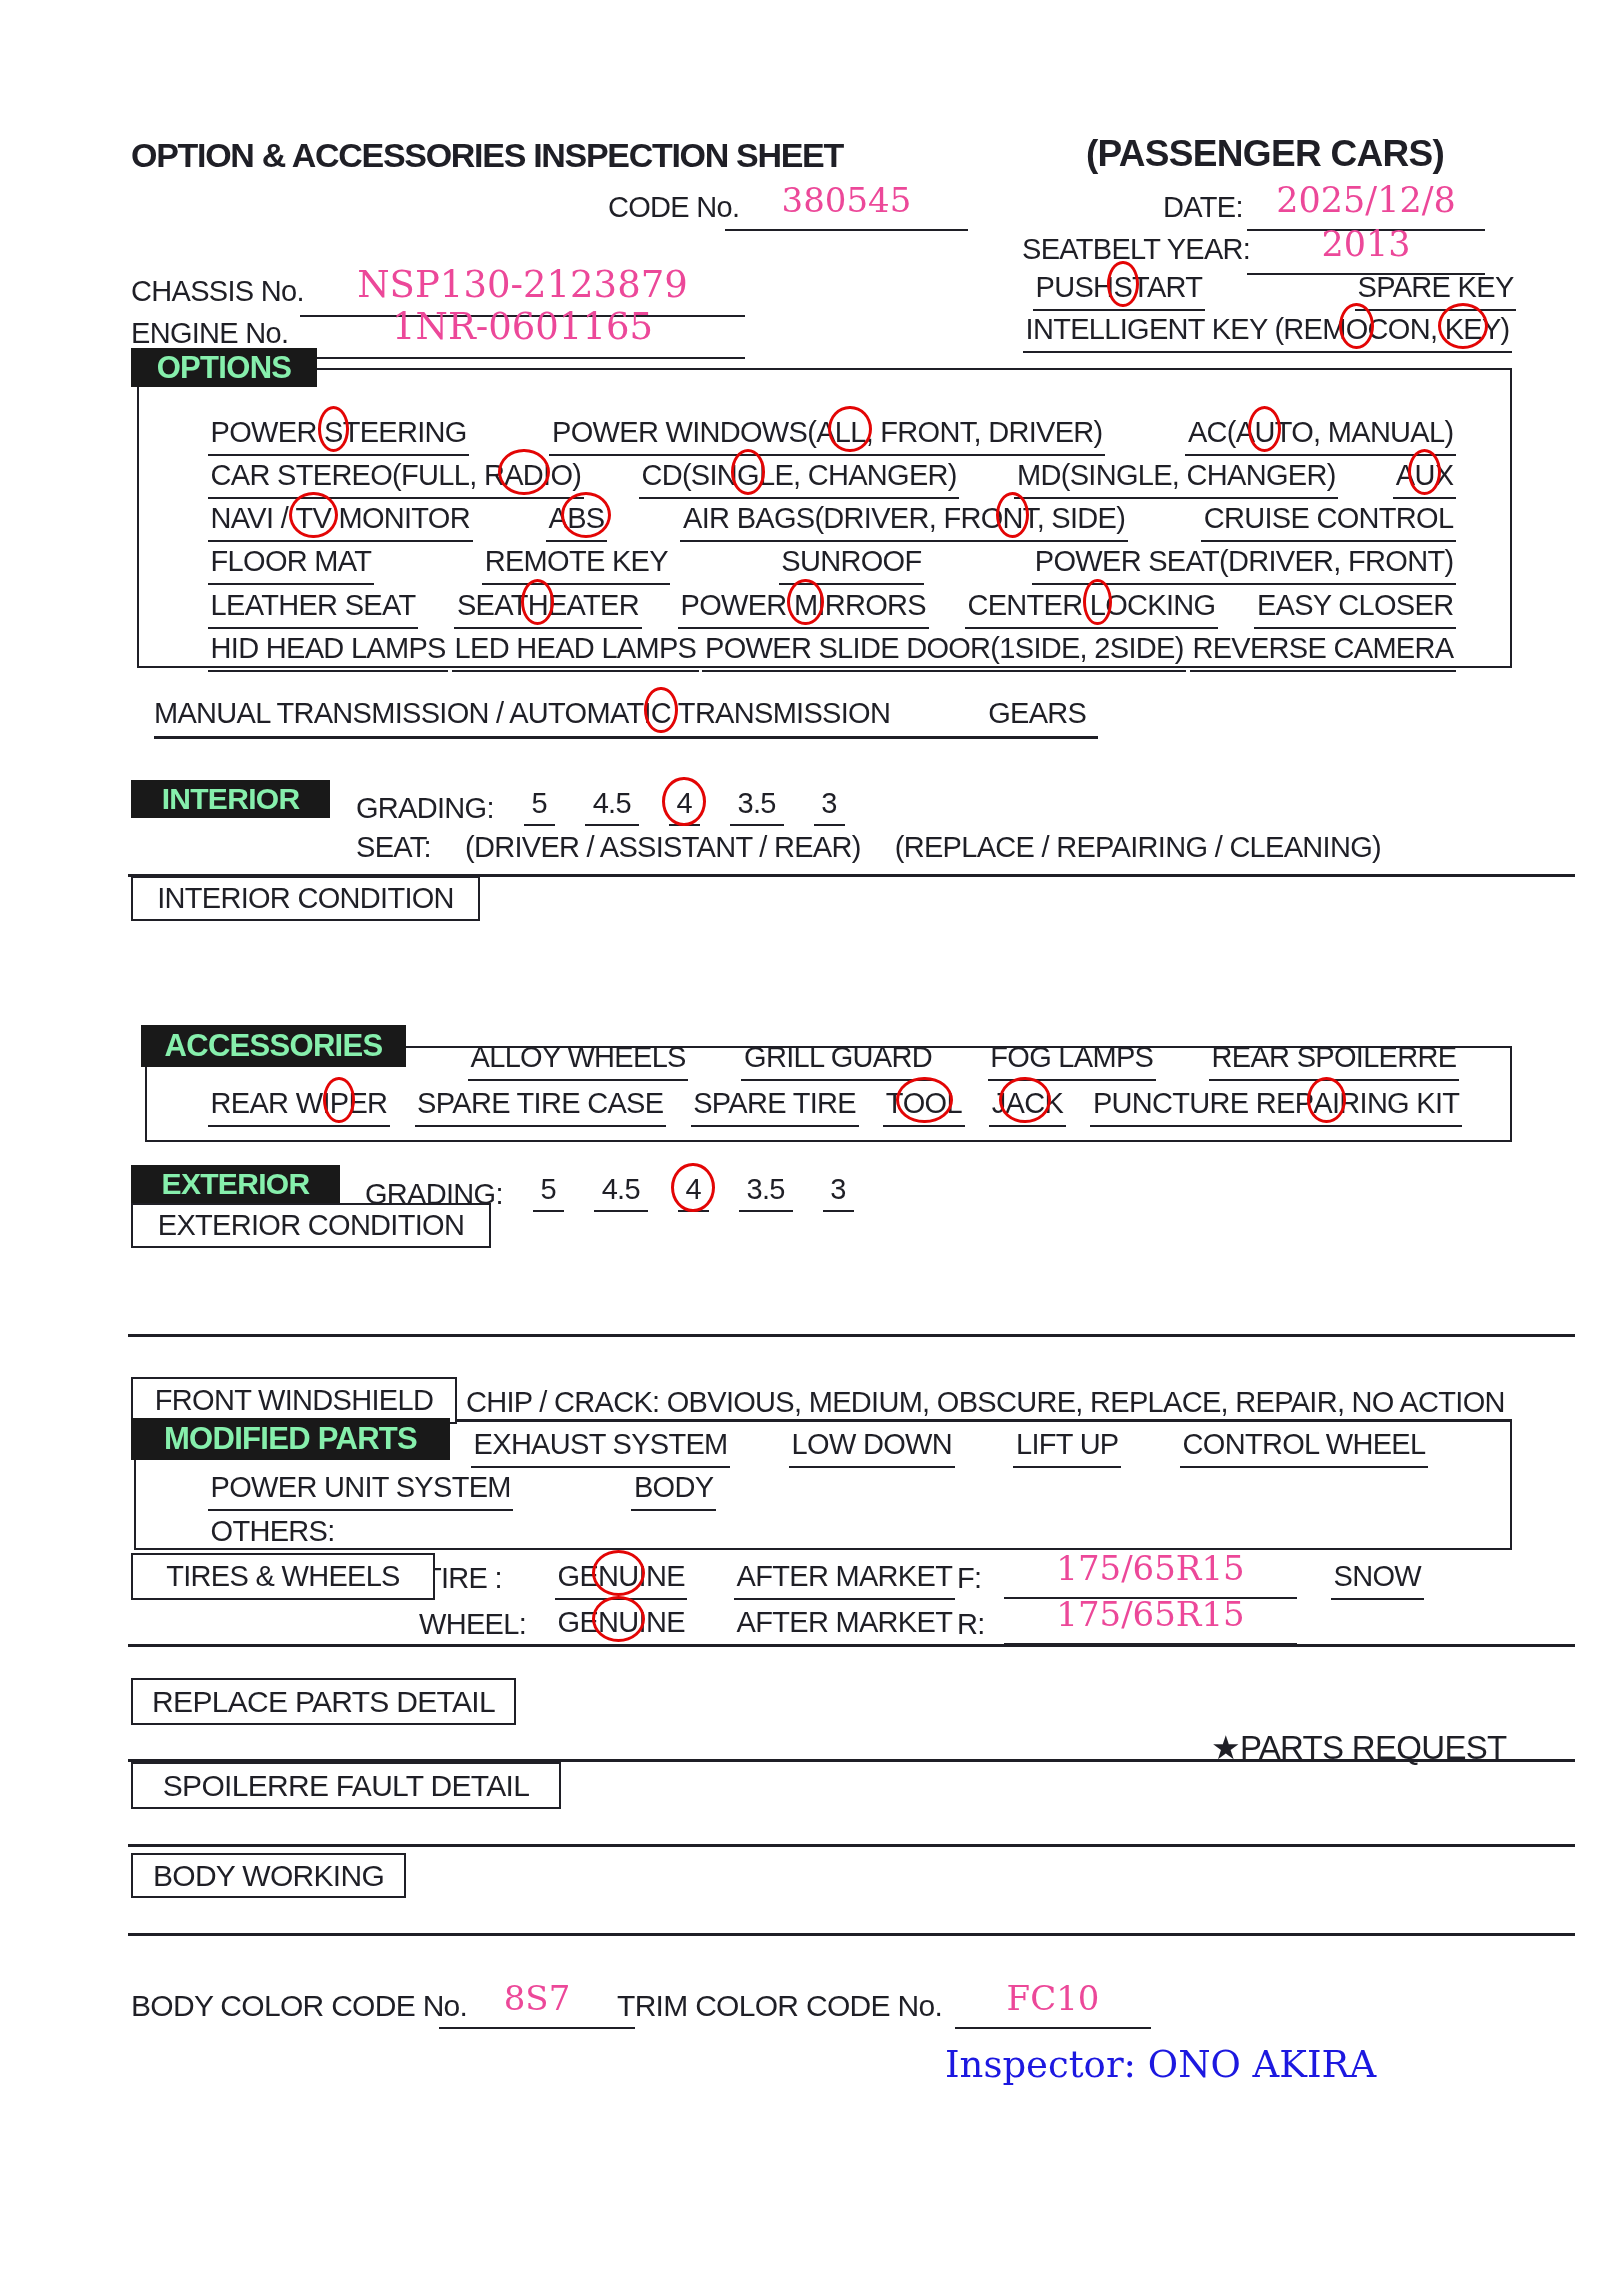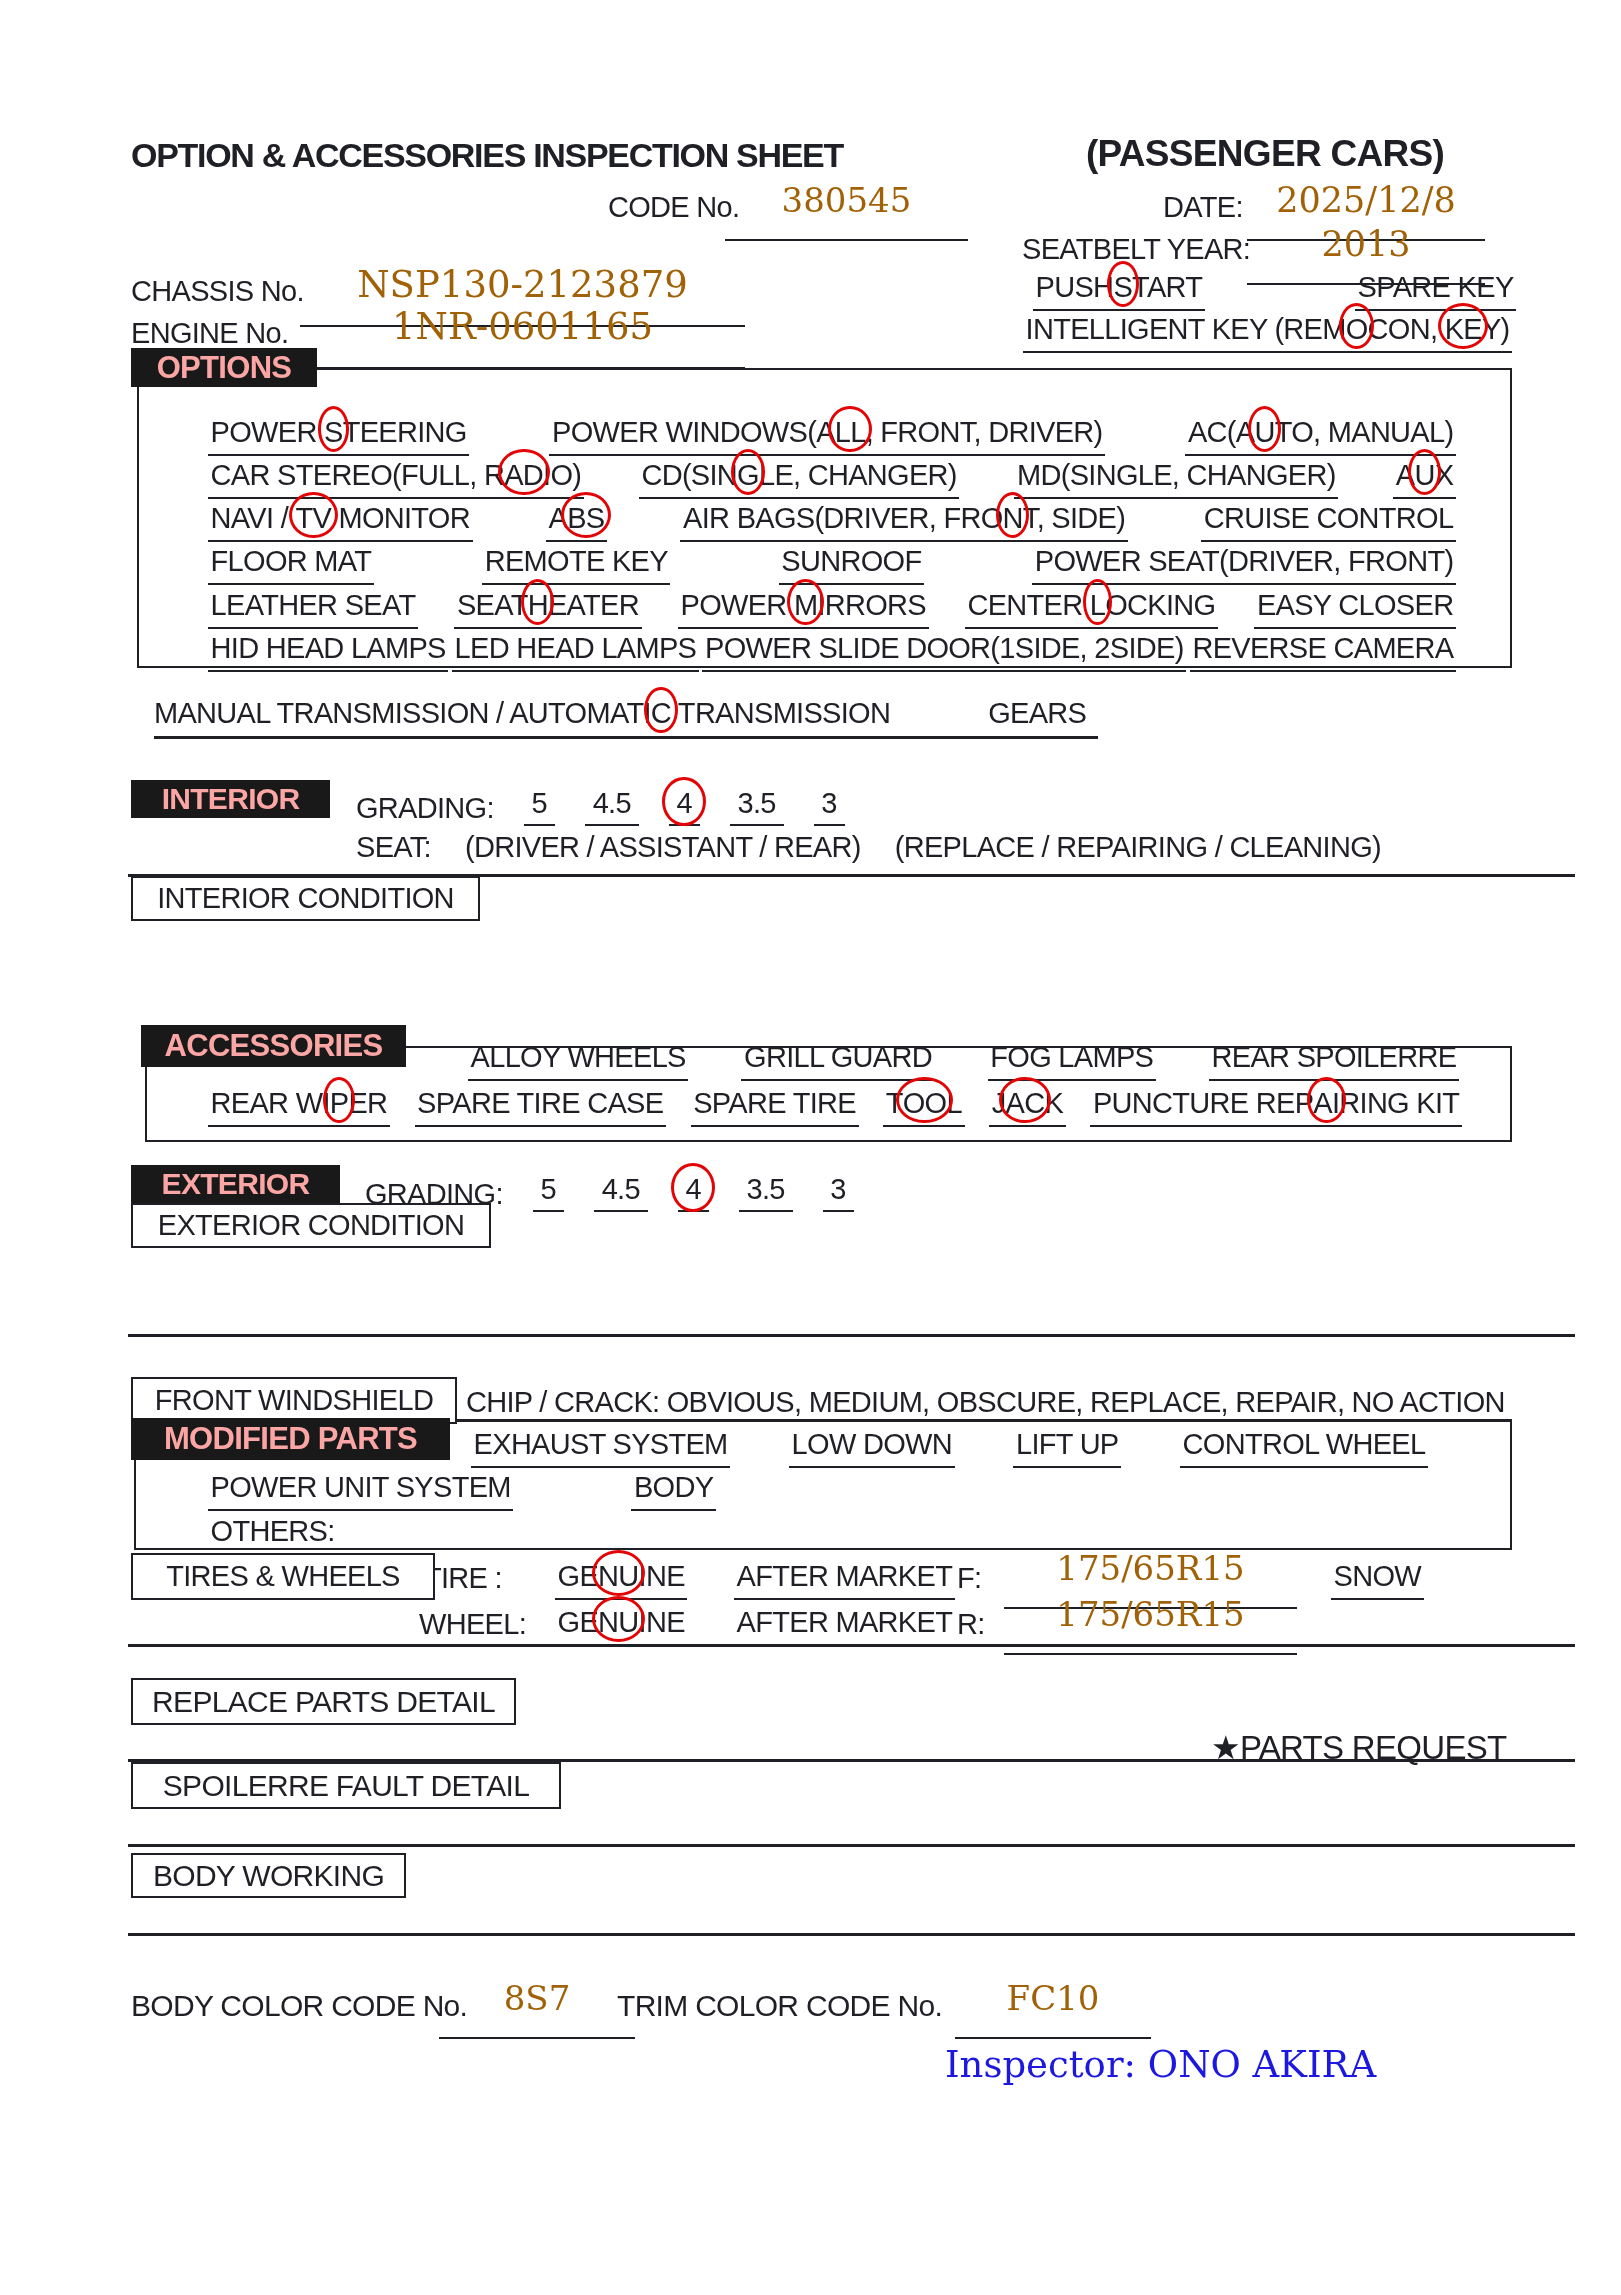--- a/index.html
+++ b/index.html
@@ -4,29 +4,29 @@
 <style>
   html,body{margin:0;padding:0;background:#fff;}
   .page{position:relative;width:1622px;height:2295px;background:#ffffff;overflow:hidden;
         font-family:"Liberation Sans",sans-serif;color:#1f1f26;}
   .abs{position:absolute;white-space:nowrap;}
   .t{font-size:29px;letter-spacing:-0.7px;line-height:1.15;}
   .lbl{font-size:29px;letter-spacing:-0.7px;}
   .big{font-size:34px;font-weight:700;letter-spacing:-1.3px;}
   .big2{font-size:37px;font-weight:700;letter-spacing:-0.7px;}
   .opt{border-bottom:2.6px solid #1f1f26;padding:0 2.6px 4.6px;}
-  .bar{background:#191919;color:#fca5a5;font-weight:700;display:flex;align-items:center;
+  .bar{background:#191919;color:#86efac;font-weight:700;display:flex;align-items:center;
        justify-content:center;letter-spacing:-0.7px;z-index:3;}
   .bx{border:2px solid #1f1f26;background:#fff;display:flex;align-items:center;justify-content:center;
       font-size:29px;letter-spacing:-0.7px;z-index:2;}
   .frame{border:2.6px solid #1f1f26;z-index:1;}
   .hl{height:3.3px;background:#1f1f26;}
   .rowflex{display:flex;justify-content:space-between;align-items:flex-end;}
   .blank{border-bottom:2.6px solid #1f1f26;display:flex;align-items:flex-end;justify-content:center;
-         font-family:"DejaVu Serif",serif;color:#a16207;padding-bottom:19px;}
+         font-family:"DejaVu Serif",serif;color:#ec4899;padding-bottom:9px;}
   .blue{font-family:"DejaVu Serif",serif;color:#1c18e0;}
   .gr{border-bottom:2.6px solid #1f1f26;padding:0 7.8px 3.3px;}
   .c{position:relative;display:inline-block;}
   .c::after{content:"";position:absolute;left:-6.5px;right:-6.5px;top:-10.5px;bottom:-2.6px;
             border:3.9px solid #e30505;border-radius:50%;pointer-events:none;}
   .uline{border-bottom:3.3px solid #1f1f26;display:inline-flex;align-items:flex-end;padding-bottom:5.9px;}
 </style>
 </head>
 <body>
 

